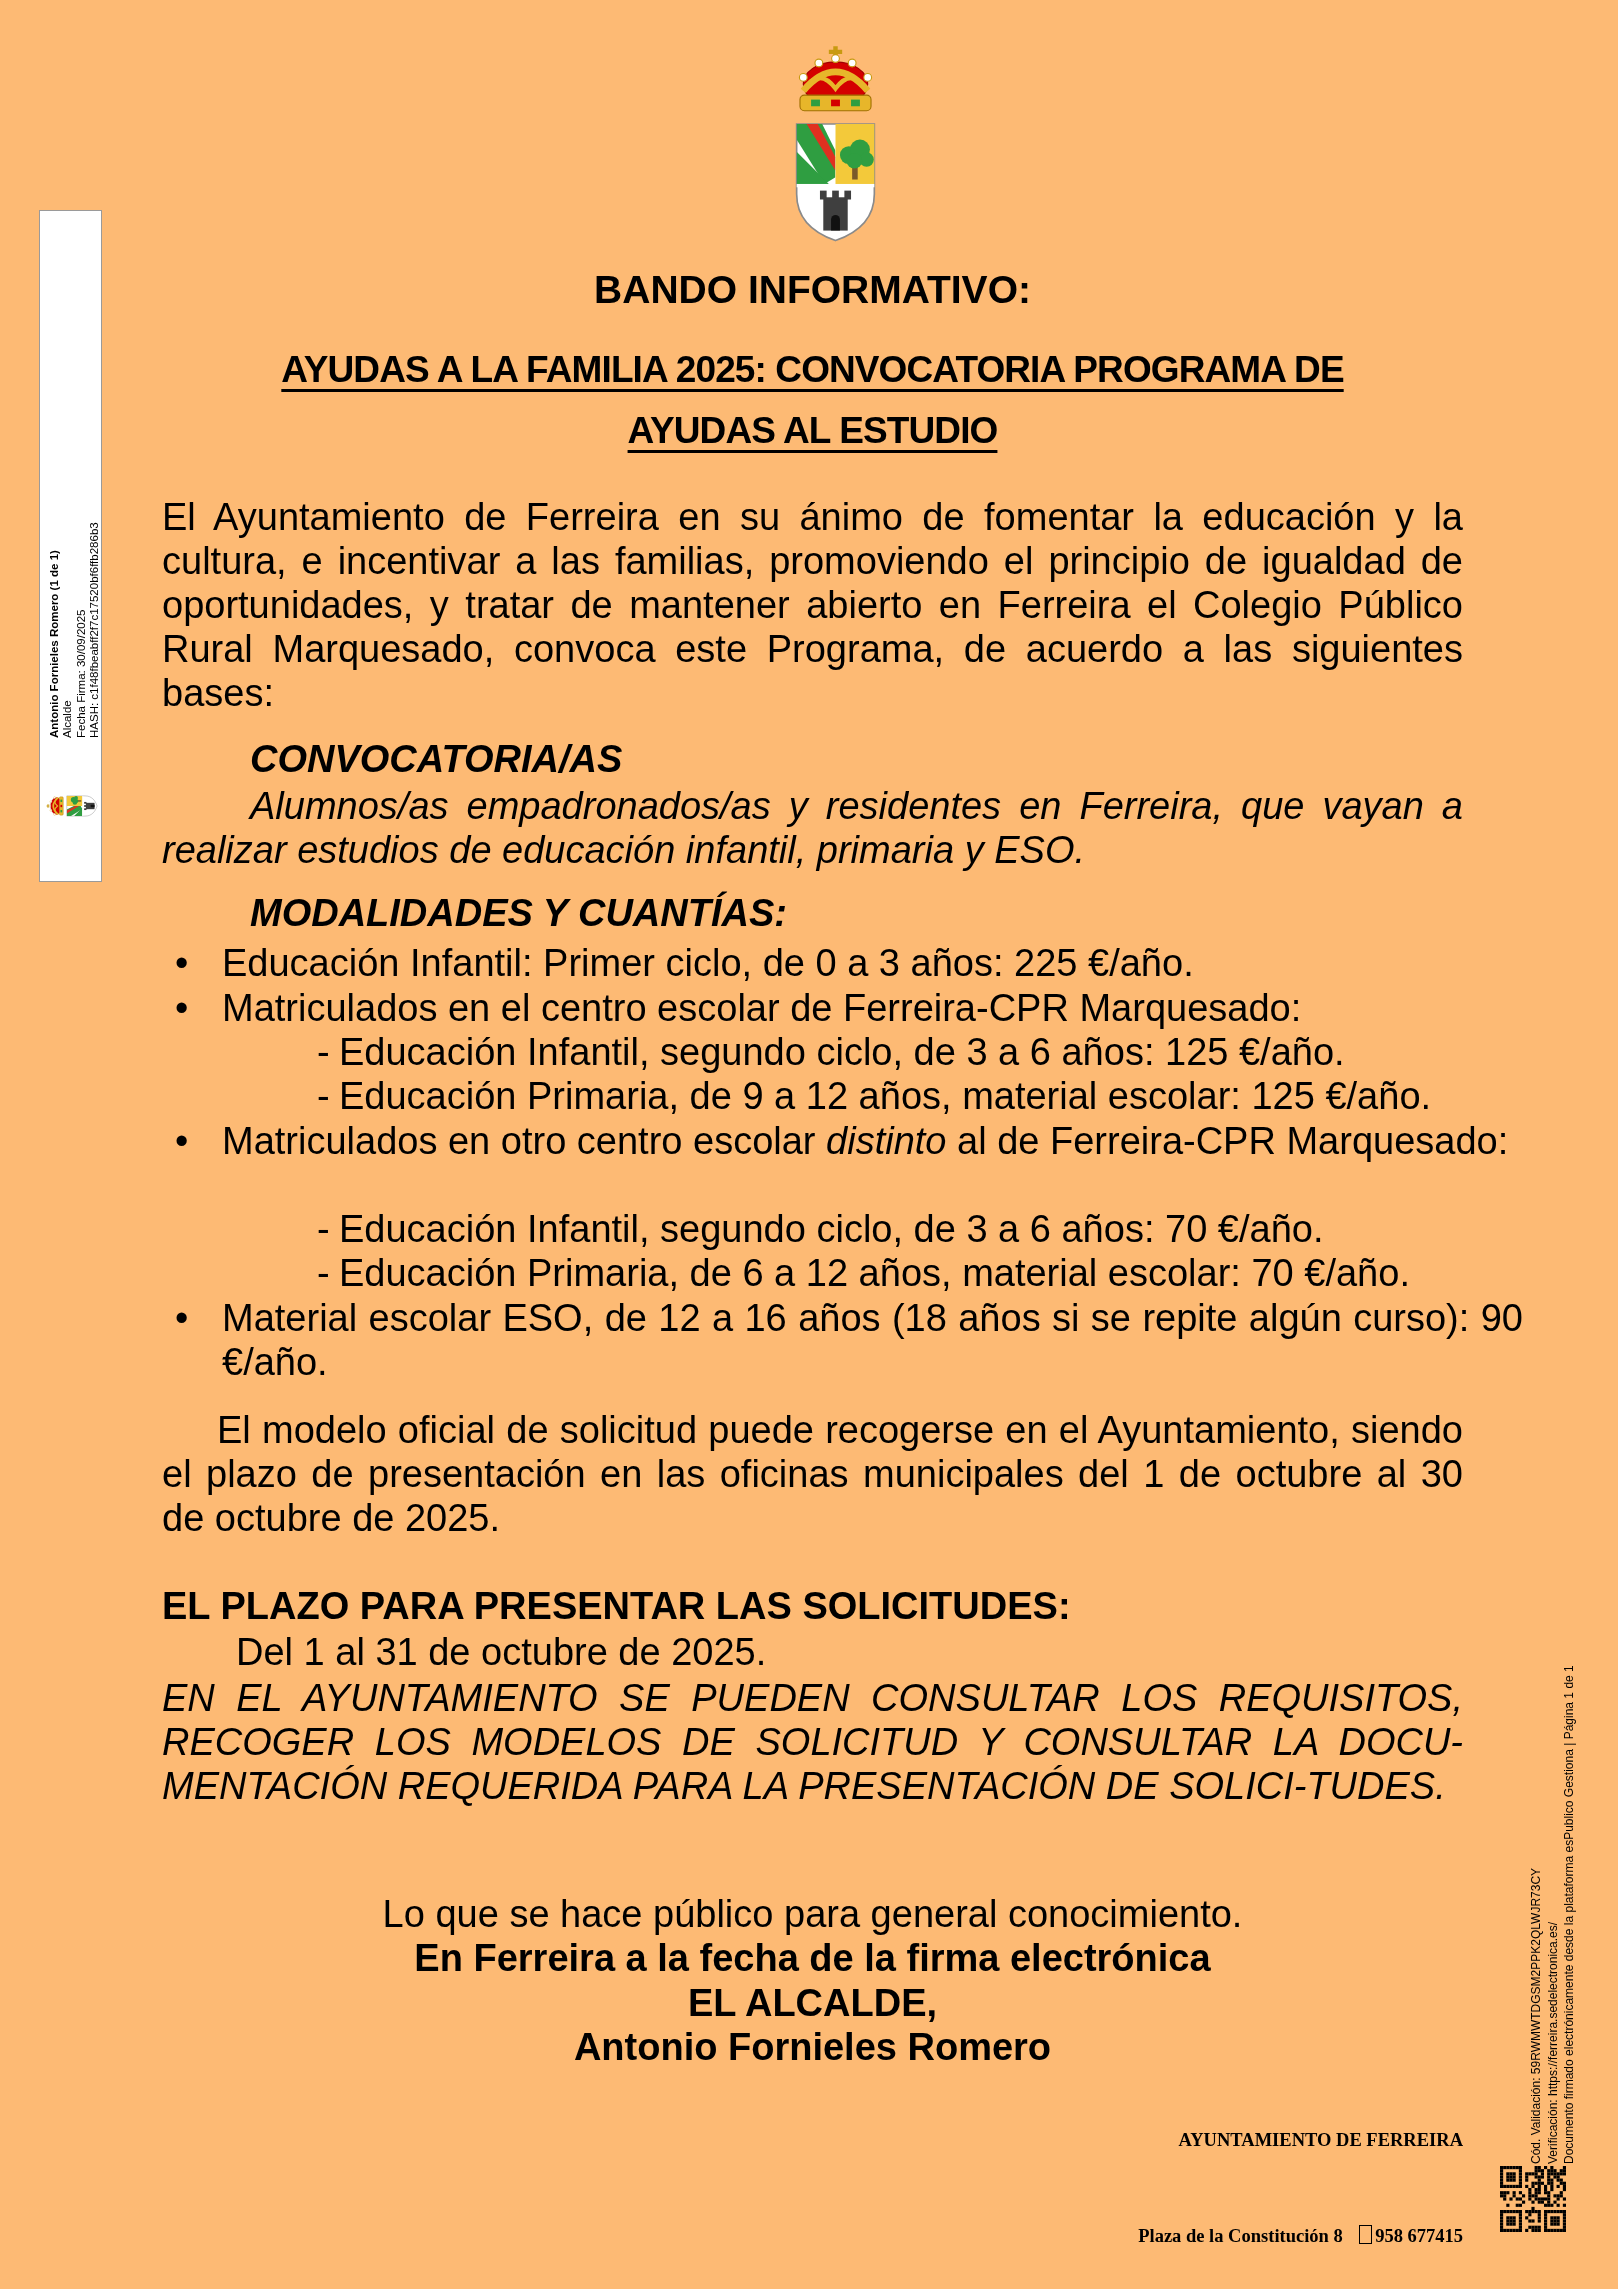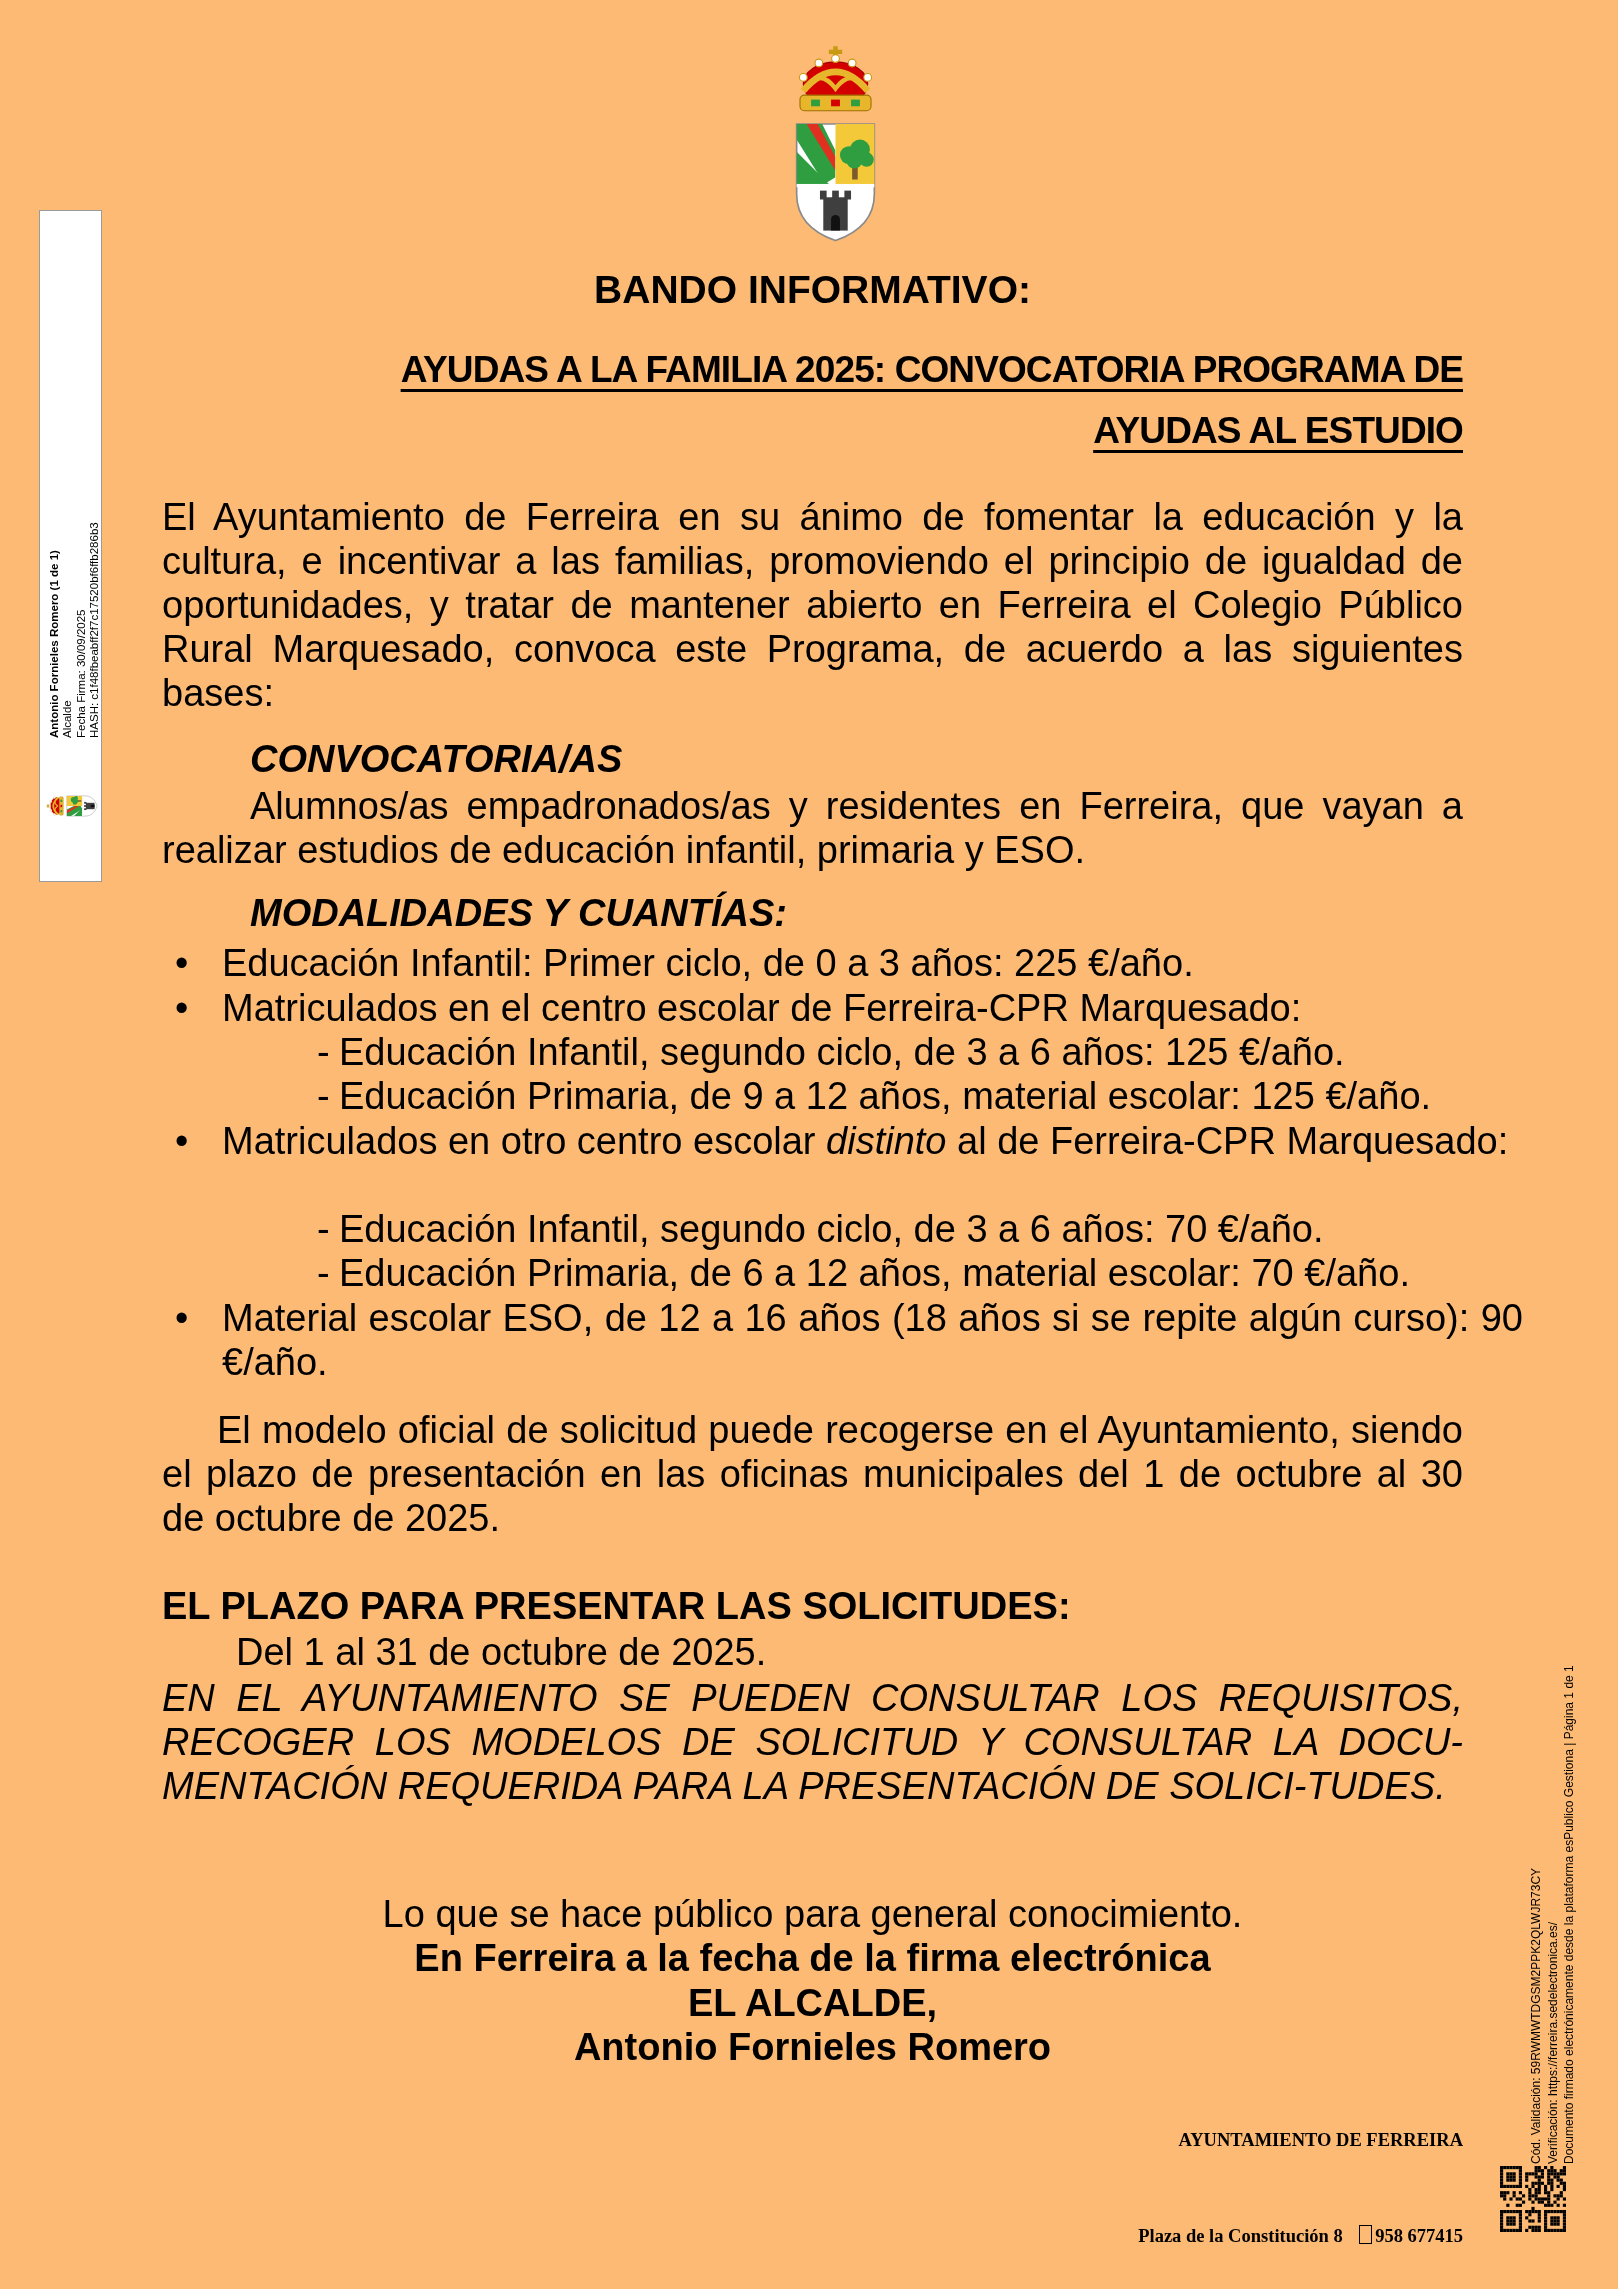--- a/index.html
+++ b/index.html
@@ -8,28 +8,28 @@
   .abs{position:absolute;}
 
   
   .content{left:162px;width:1301px;}
   .body-text{font-size:38px;line-height:44px;}
   .just{text-align:justify;}
   .center{text-align:center;}
 
   .bando-title{top:268px;font-size:39px;font-weight:bold;letter-spacing:0px;}
   .main-title{font-size:37px;font-weight:bold;letter-spacing:-0.9px;text-decoration:underline;
-              text-underline-offset:6.5px;text-align:right;}
+              text-underline-offset:6.5px;}
   .mt1{top:349px;}
   .mt2{top:410px;}
 
   .intro{top:495px;}
   .h-italic{font-weight:bold;font-style:italic;font-size:38px;}
   .dest-h{top:738px;padding-left:88px;}
-  .dest-b{top:784px;text-indent:88px;}
+  .dest-b{top:784px;text-indent:88px;font-style:italic;}
   .mod-h{top:892px;padding-left:88px;}
 
   .bullet{padding-left:60px;}
   .bullet .bgl{position:absolute;left:13px;}
   .sub{padding-left:177px;}
   .sub .sgl{position:absolute;left:155px;}
   .b1{top:941px;} .b2{top:986px;} .s1{top:1030px;} .s2{top:1074px;}
   .b3{top:1119px;} .s3{top:1207px;} .s4{top:1251px;} .b4{top:1296px;}
   .it{font-style:italic;}
 

